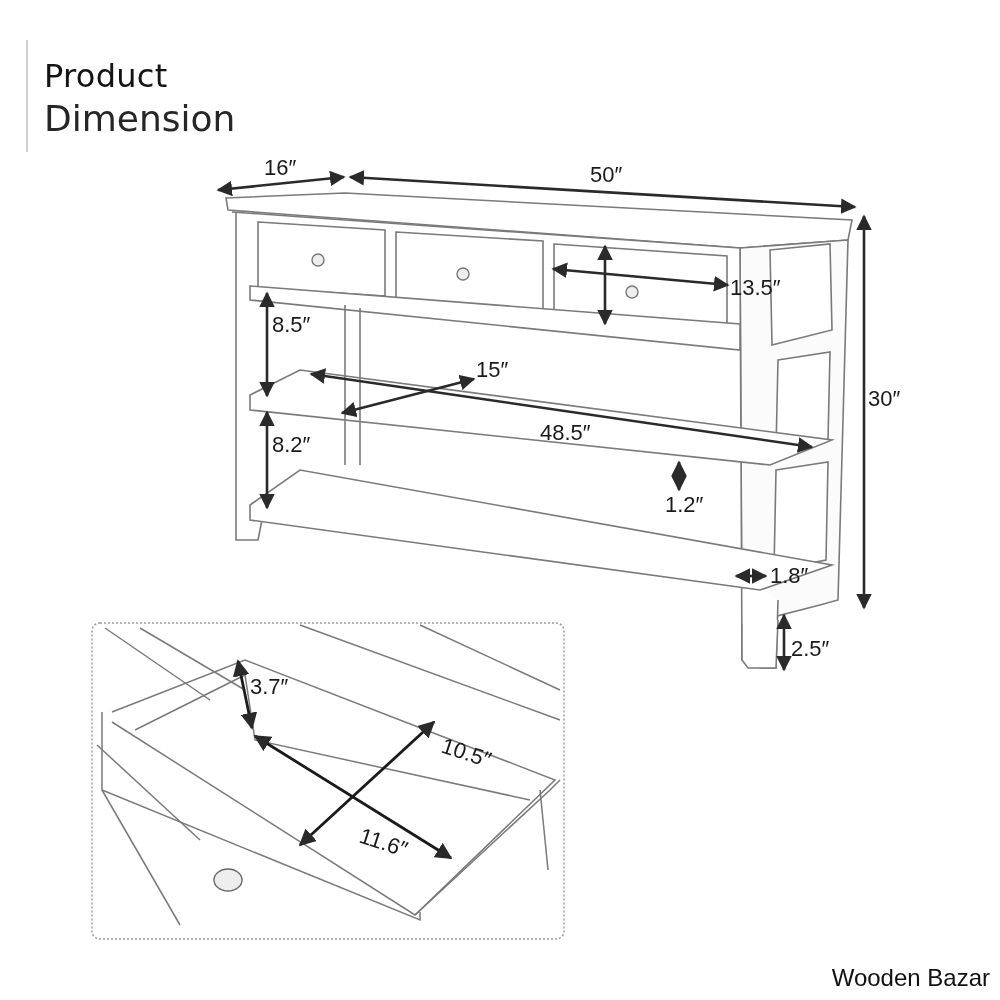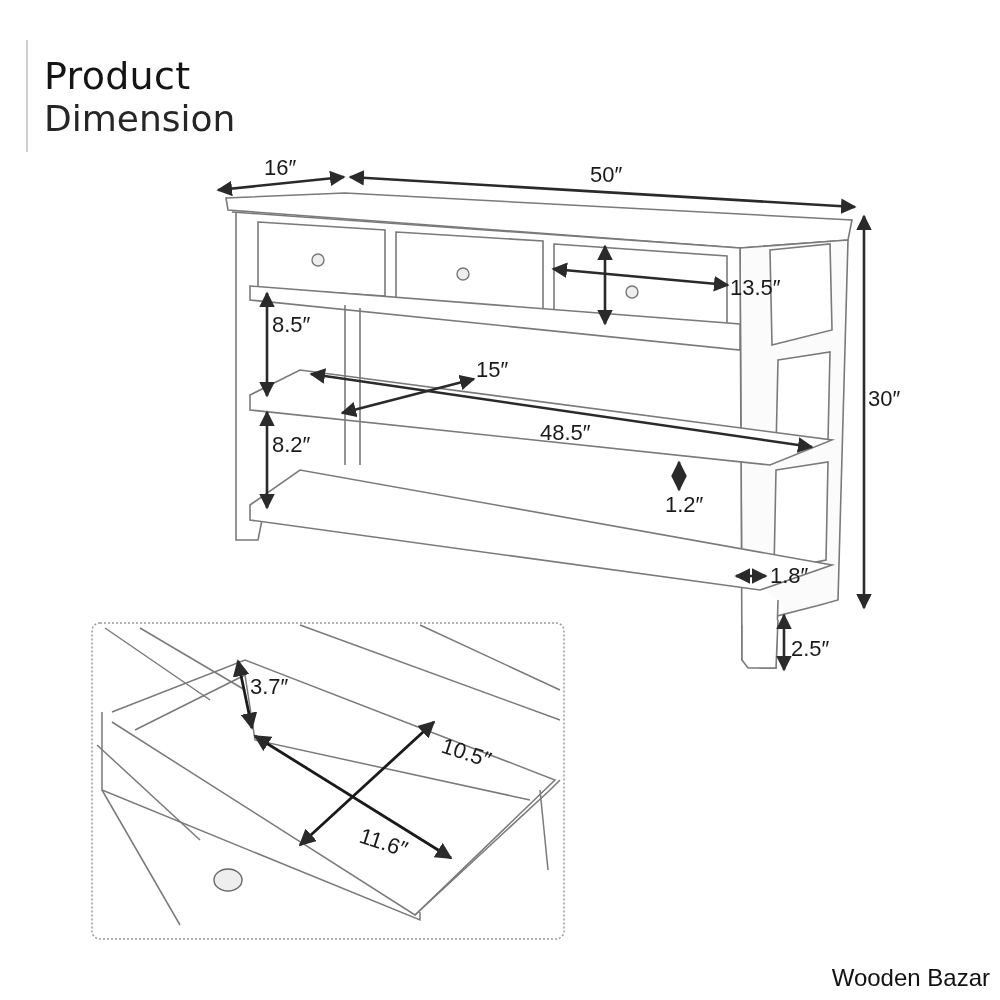--- a/index.html
+++ b/index.html
@@ -1,18 +1,18 @@
 <!DOCTYPE html>
 <html><head>
 <meta charset="utf-8">
 <style>
   html, body { margin:0; padding:0; background:#ffffff; }
   body { width:1000px; height:1000px; position:relative; overflow:hidden; font-family:"Liberation Sans", sans-serif; color:#1a1a1a; }
   .title-bar { position:absolute; left:26px; top:40px; width:2px; height:112px; background:#cfcfcf; }
-  .title { position:absolute; left:44px; top:54px; font-size:38px; line-height:44px; color:#141414; font-family:"DejaVu Sans", sans-serif; font-weight:400; letter-spacing:0.3px; }
+  .title { position:absolute; left:44px; top:54px; font-size:32px; line-height:44px; color:#141414; font-family:"DejaVu Sans", sans-serif; font-weight:400; letter-spacing:0.3px; }
   .subtitle { position:absolute; left:44px; top:102px; font-size:36px; line-height:34px; color:#262626; font-family:"DejaVu Sans", sans-serif; }
   svg.drawing { position:absolute; left:0; top:0; }
   .dim { font-family:"Liberation Sans", sans-serif; font-size:22px; fill:#1a1a1a; }
   .brand { position:absolute; right:10px; bottom:8px; font-size:24px; color:#111; font-family:"Liberation Sans", sans-serif; }
 </style>
 </head>
 <body>
 
 <div class="title-bar"></div>
 <div class="title">Product</div>

